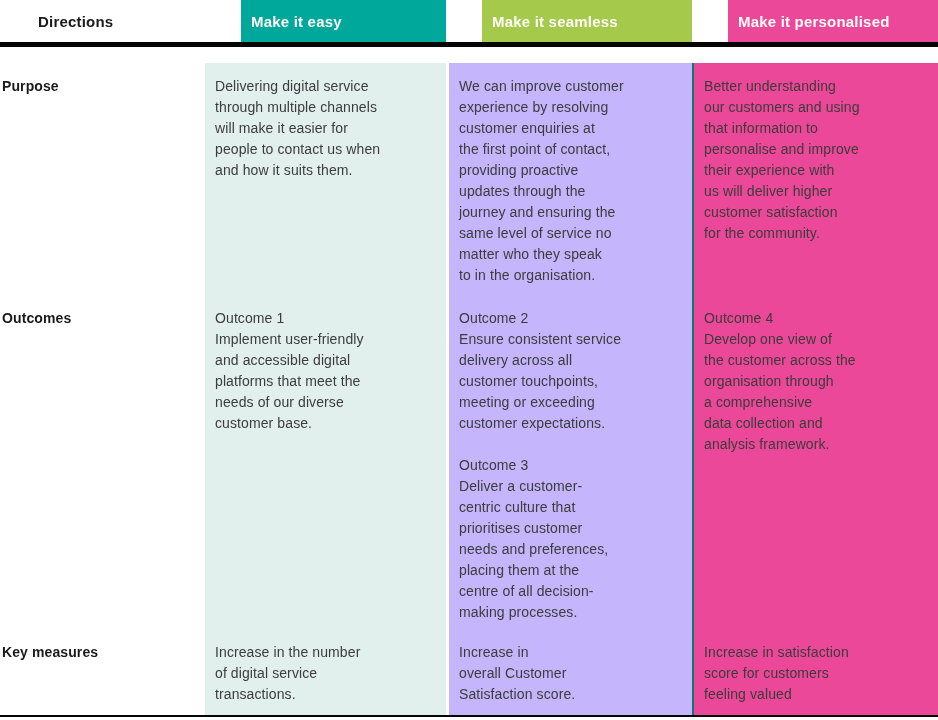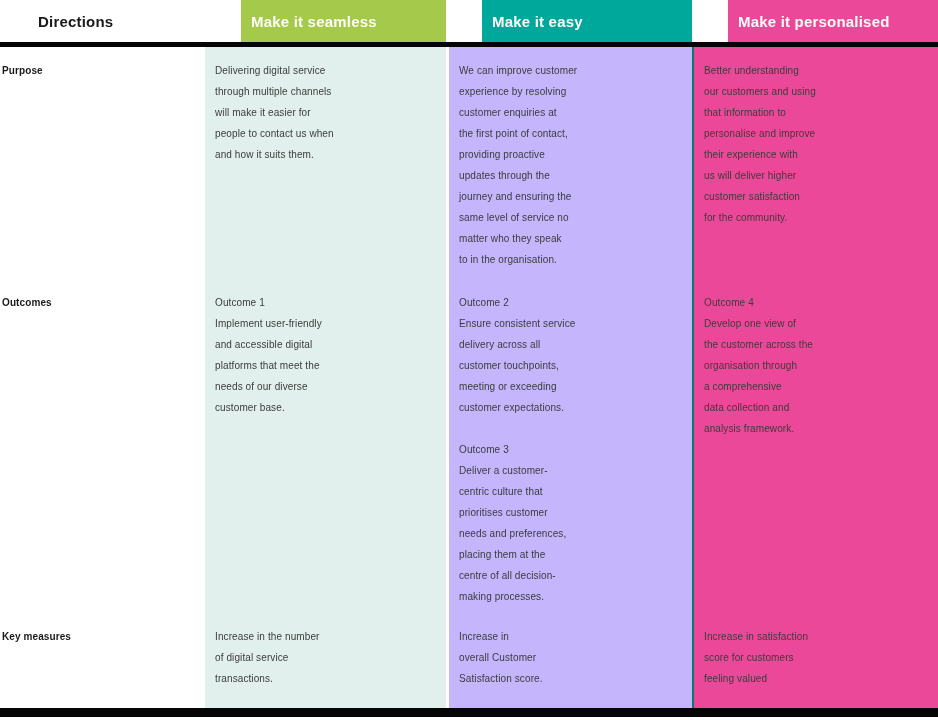--- a/index.html
+++ b/index.html
@@ -37,25 +37,26 @@
   .hcell.c3 { background: #ec4899; color: #fdfdf8; }
   
   .hr { width: 938px; background: #050505; }
   .hr.thick  { height: 5px; }
   .hr.thin   { height: 2px; }
   .hr.bottom { height: 9px; }
   
   .body-row .cell {
     box-sizing: border-box;
     padding: 13px 12px 10px 10px;
-    font-size: 10px;
+    font-size: 14px;
     line-height: 21px;
     color: #3c3c3b;
     letter-spacing: 0.1px;
     white-space: pre-line;
+    margin-top: 16px;
   }
   .body-row .cell.c0 {
     background: #ffffff;
     color: #1a1a1a;
     font-weight: bold;
     padding-left: 2px;
     white-space: normal;
   }
   .body-row .cell.c1 { background: #e1f0ec; }
   .body-row .cell.c2 { background: #c4b5fd; border-left: 3px solid #ffffff; }
@@ -66,25 +67,25 @@
 </style>
 </head>
 <body>
 
 <div class="sheet">
 
   <div class="row header-row">
     <div class="hcell c0">
       <span>Directions</span>
     </div>
+    <div class="hcell c1">
+      <span>Make it easy</span>
+    </div>
     <div class="hcell c2">
       <span>Make it seamless</span>
-    </div>
-    <div class="hcell c1">
-      <span>Make it easy</span>
     </div>
     <div class="hcell c3">
       <span>Make it personalised</span>
     </div>
   </div>
 
   <div class="hr thick"></div>
 
   <div class="row body-row row-purpose">
     <div class="cell c0">Purpose</div>

